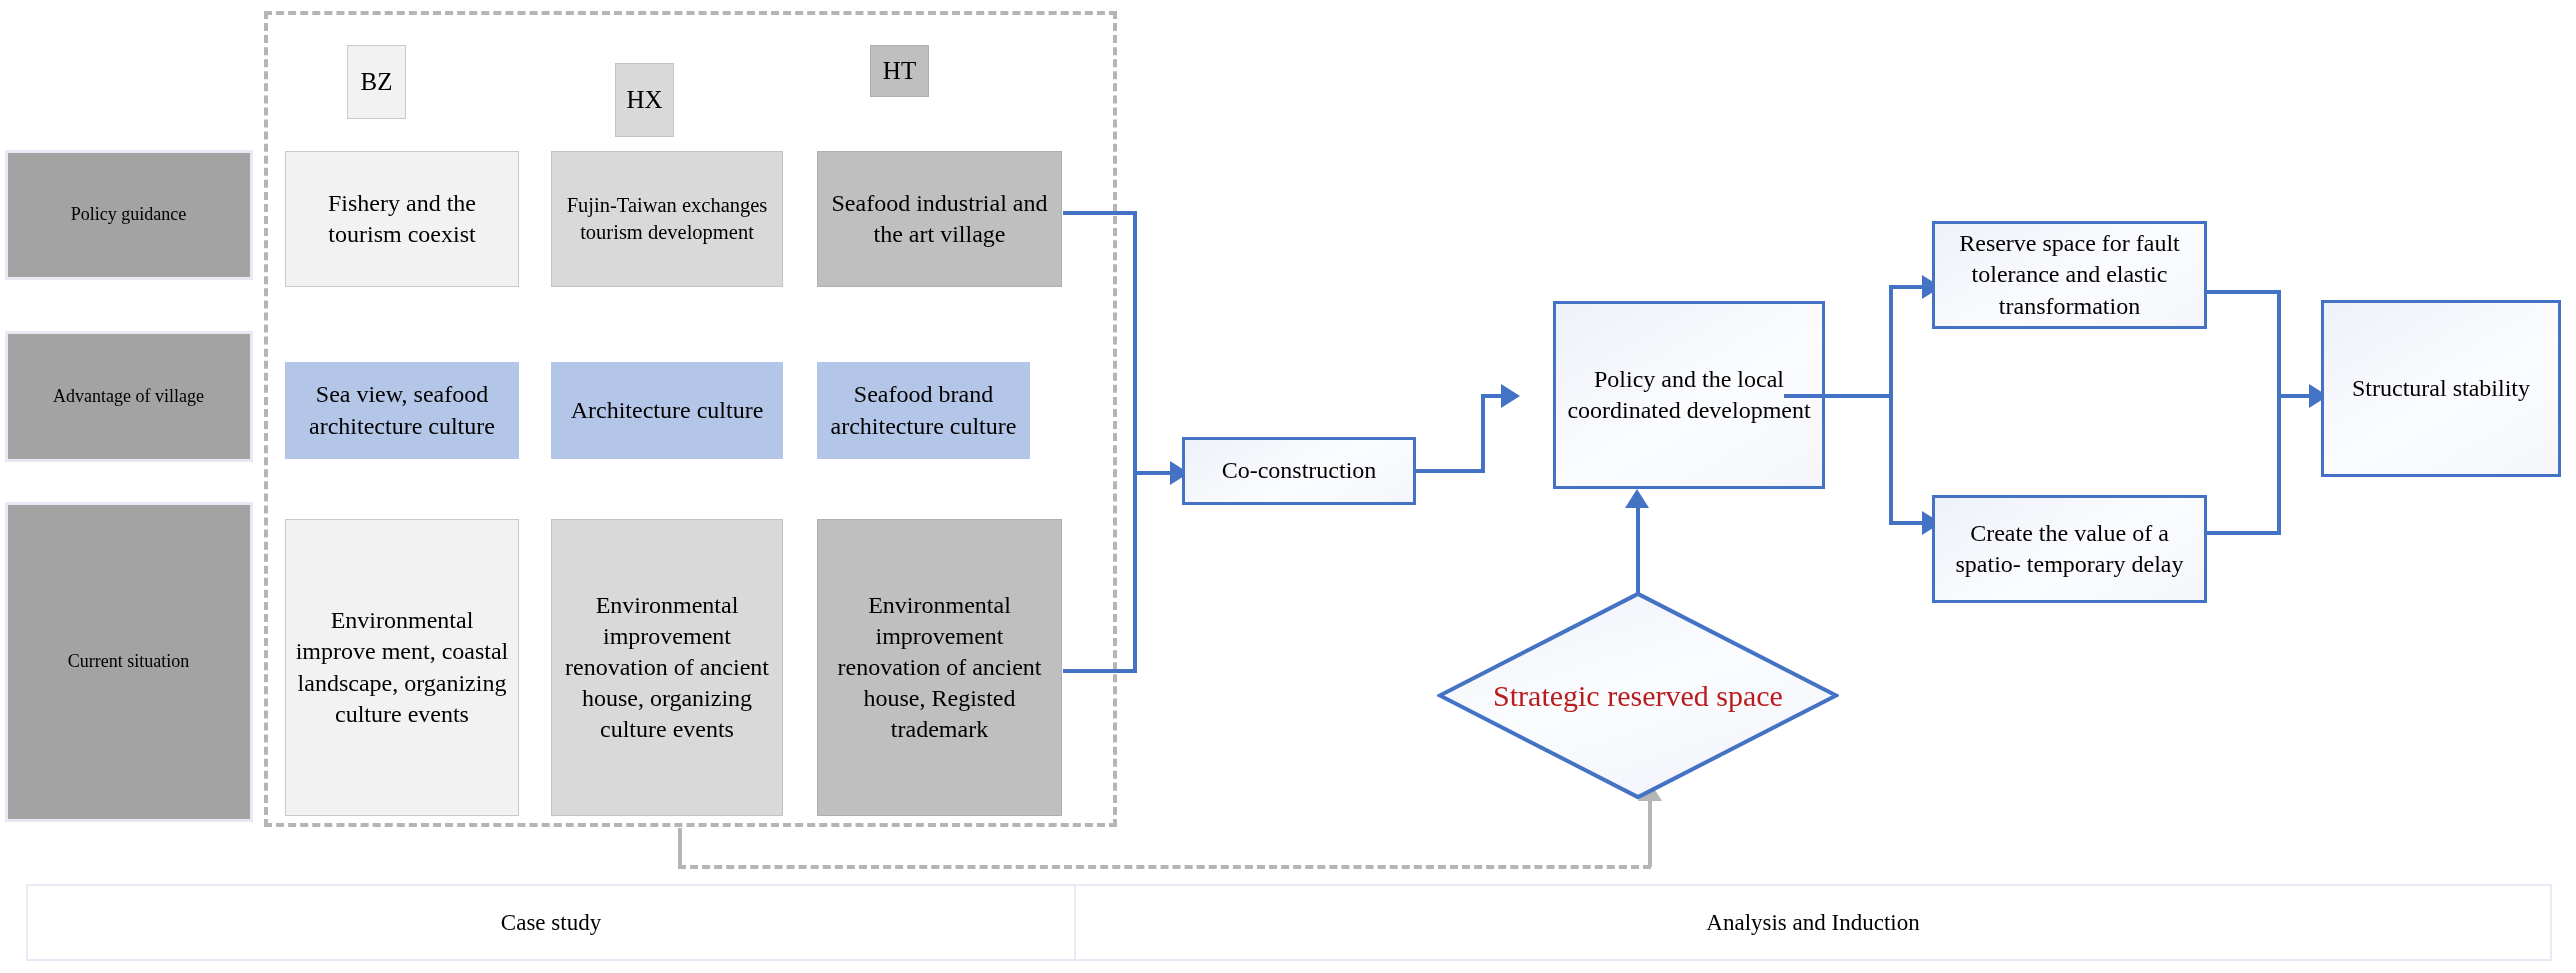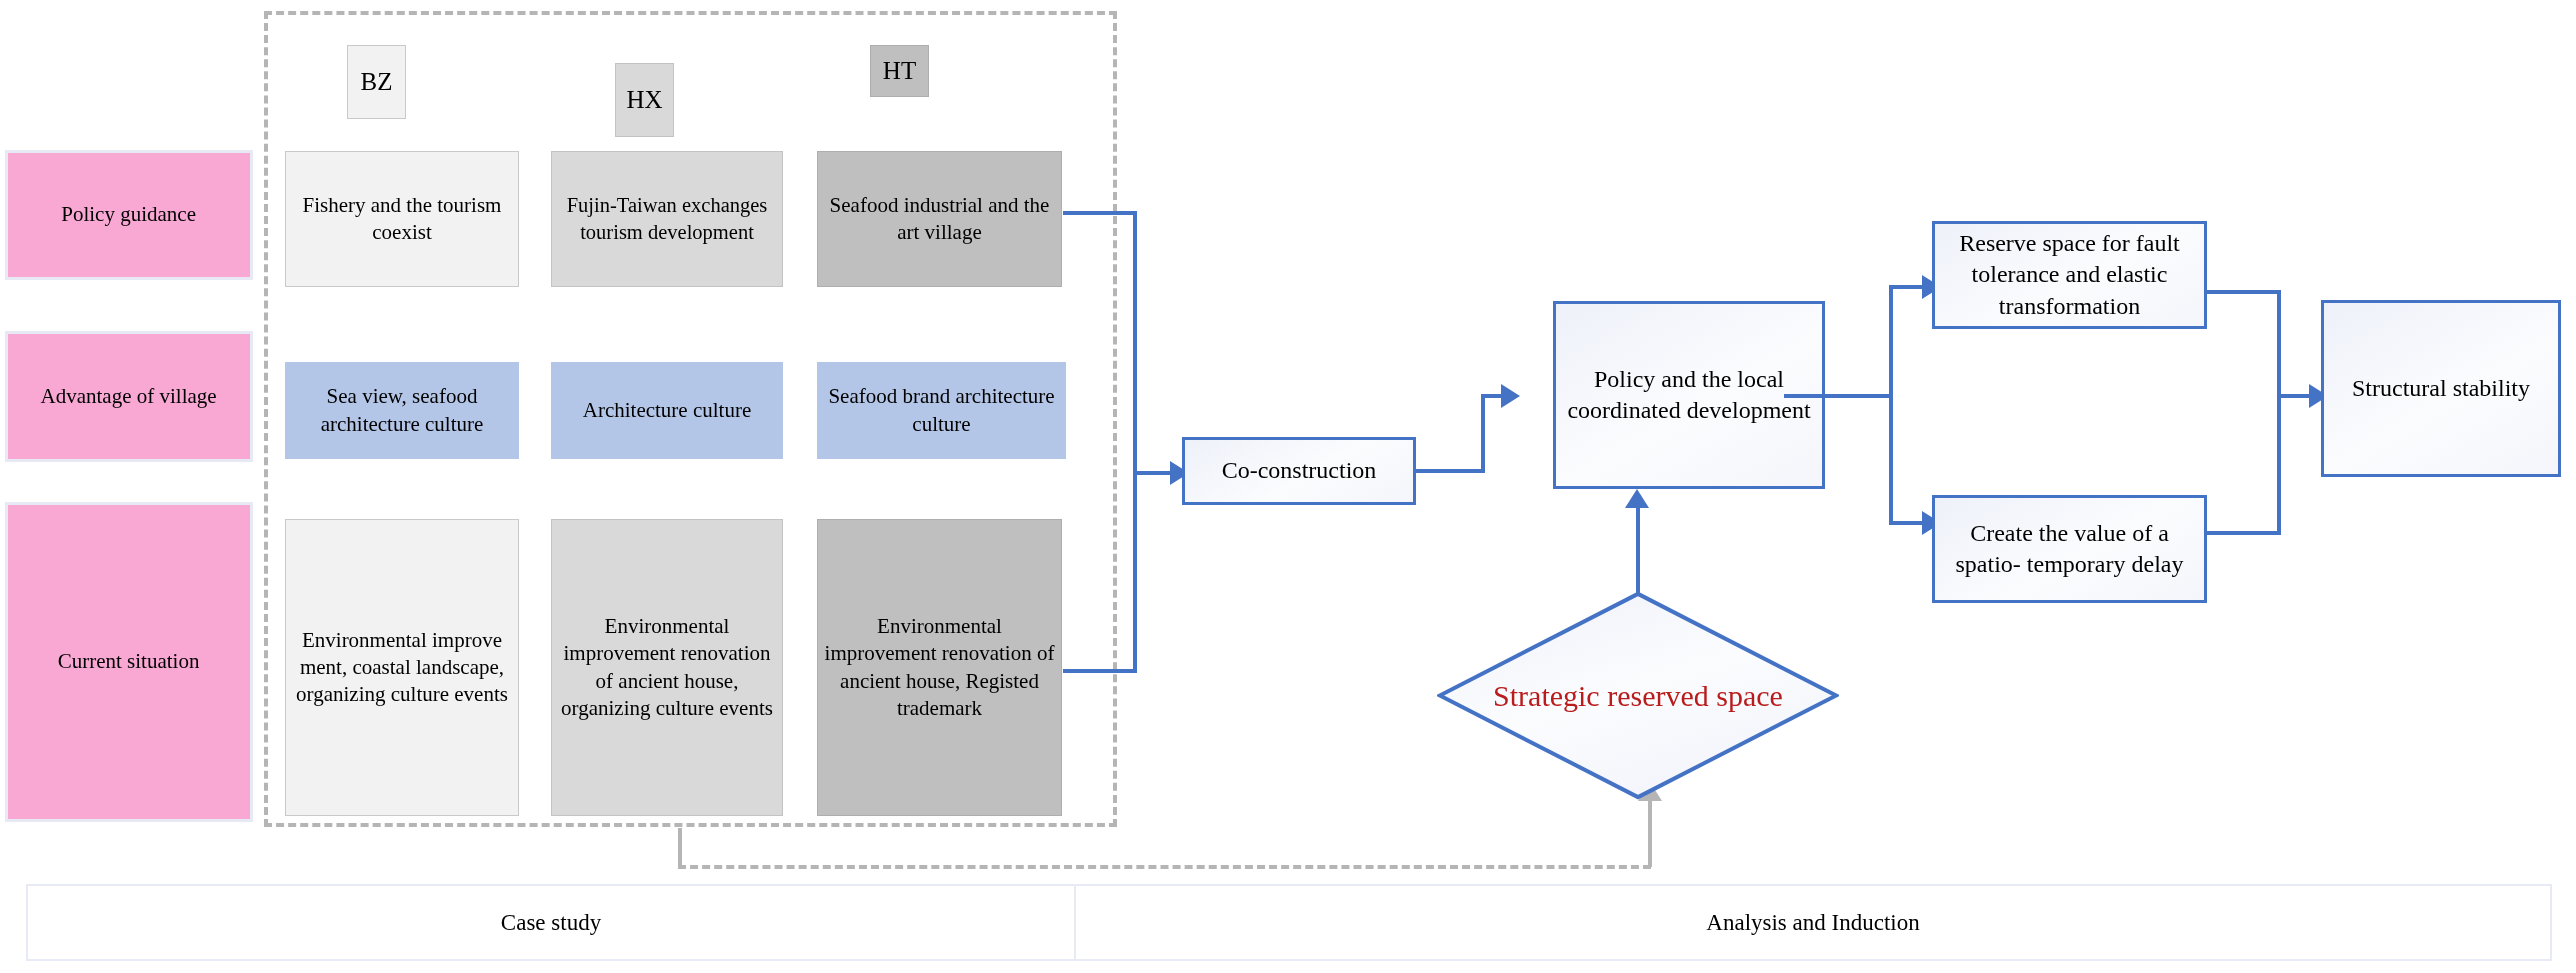--- a/index.html
+++ b/index.html
@@ -3,24 +3,24 @@
 <meta charset="utf-8">
 <style>
   html,body{margin:0;padding:0;background:#ffffff;}
   body{font-family:"Liberation Serif","DejaVu Serif",serif;}
   #stage{position:relative;width:2576px;height:974px;background:#fff;overflow:hidden;}
 
   .box{position:absolute;box-sizing:border-box;display:flex;align-items:center;
        justify-content:center;text-align:center;line-height:1.30;color:#000;}
 
   
-  .cat{border:3.4px solid #e7eaf5;background:#f9a8d4;font-size:21px;}
+  .cat{border:3.4px solid #e7eaf5;background:#a3a3a3;font-size:18px;}
 
   
-  .cell{font-size:21px;}
+  .cell{font-size:24px;}
   .cell.c1{background:#f2f2f2;border:1.7px solid #c9c9c9;}
   .cell.c2{background:#d9d9d9;border:1.7px solid #c3c3c3;}
   .cell.c3{background:#bfbfbf;border:1.7px solid #aeaeae;}
   .cell.blue{background:#b4c6e7;border:none;}
 
   
   .chip{font-size:25px;}
   .chip.c1{background:#f2f2f2;border:1.7px solid #c9c9c9;}
   .chip.c2{background:#d9d9d9;border:1.7px solid #c3c3c3;margin-top:18px;}
   .chip.c3{background:#bfbfbf;border:1.7px solid #aeaeae;}
@@ -90,21 +90,21 @@
   <div class="box cell c3" style="left:817px;top:151px;width:245px;height:136px;padding:0 9px;">
     <span>Seafood industrial and the art village</span>
   </div>
 
   <div class="box cell blue" style="left:285px;top:362px;width:234px;height:97px;padding:0 9px;">
     <span>Sea view, seafood architecture culture</span>
   </div>
   <div class="box cell blue" style="left:551px;top:362px;width:232px;height:97px;padding:0 9px;">
     <span>Architecture culture</span>
   </div>
-  <div class="box cell blue" style="left:817px;top:362px;width:249px;height:97px;padding:0 9px;">
+  <div class="box cell blue" style="left:817px;top:362px;width:213px;height:97px;padding:0 9px;">
     <span>Seafood brand architecture culture</span>
   </div>
 
   <div class="box cell c1" style="left:285px;top:519px;width:234px;height:297px;padding:0 9px;">
     <span>Environmental improve ment, coastal landscape, organizing culture events</span>
   </div>
   <div class="box cell c2" style="left:551px;top:519px;width:232px;height:297px;padding:0 9px;">
     <span>Environmental improvement renovation of ancient house, organizing culture events</span>
   </div>
   <div class="box cell c3" style="left:817px;top:519px;width:245px;height:297px;padding:0 5px;">

